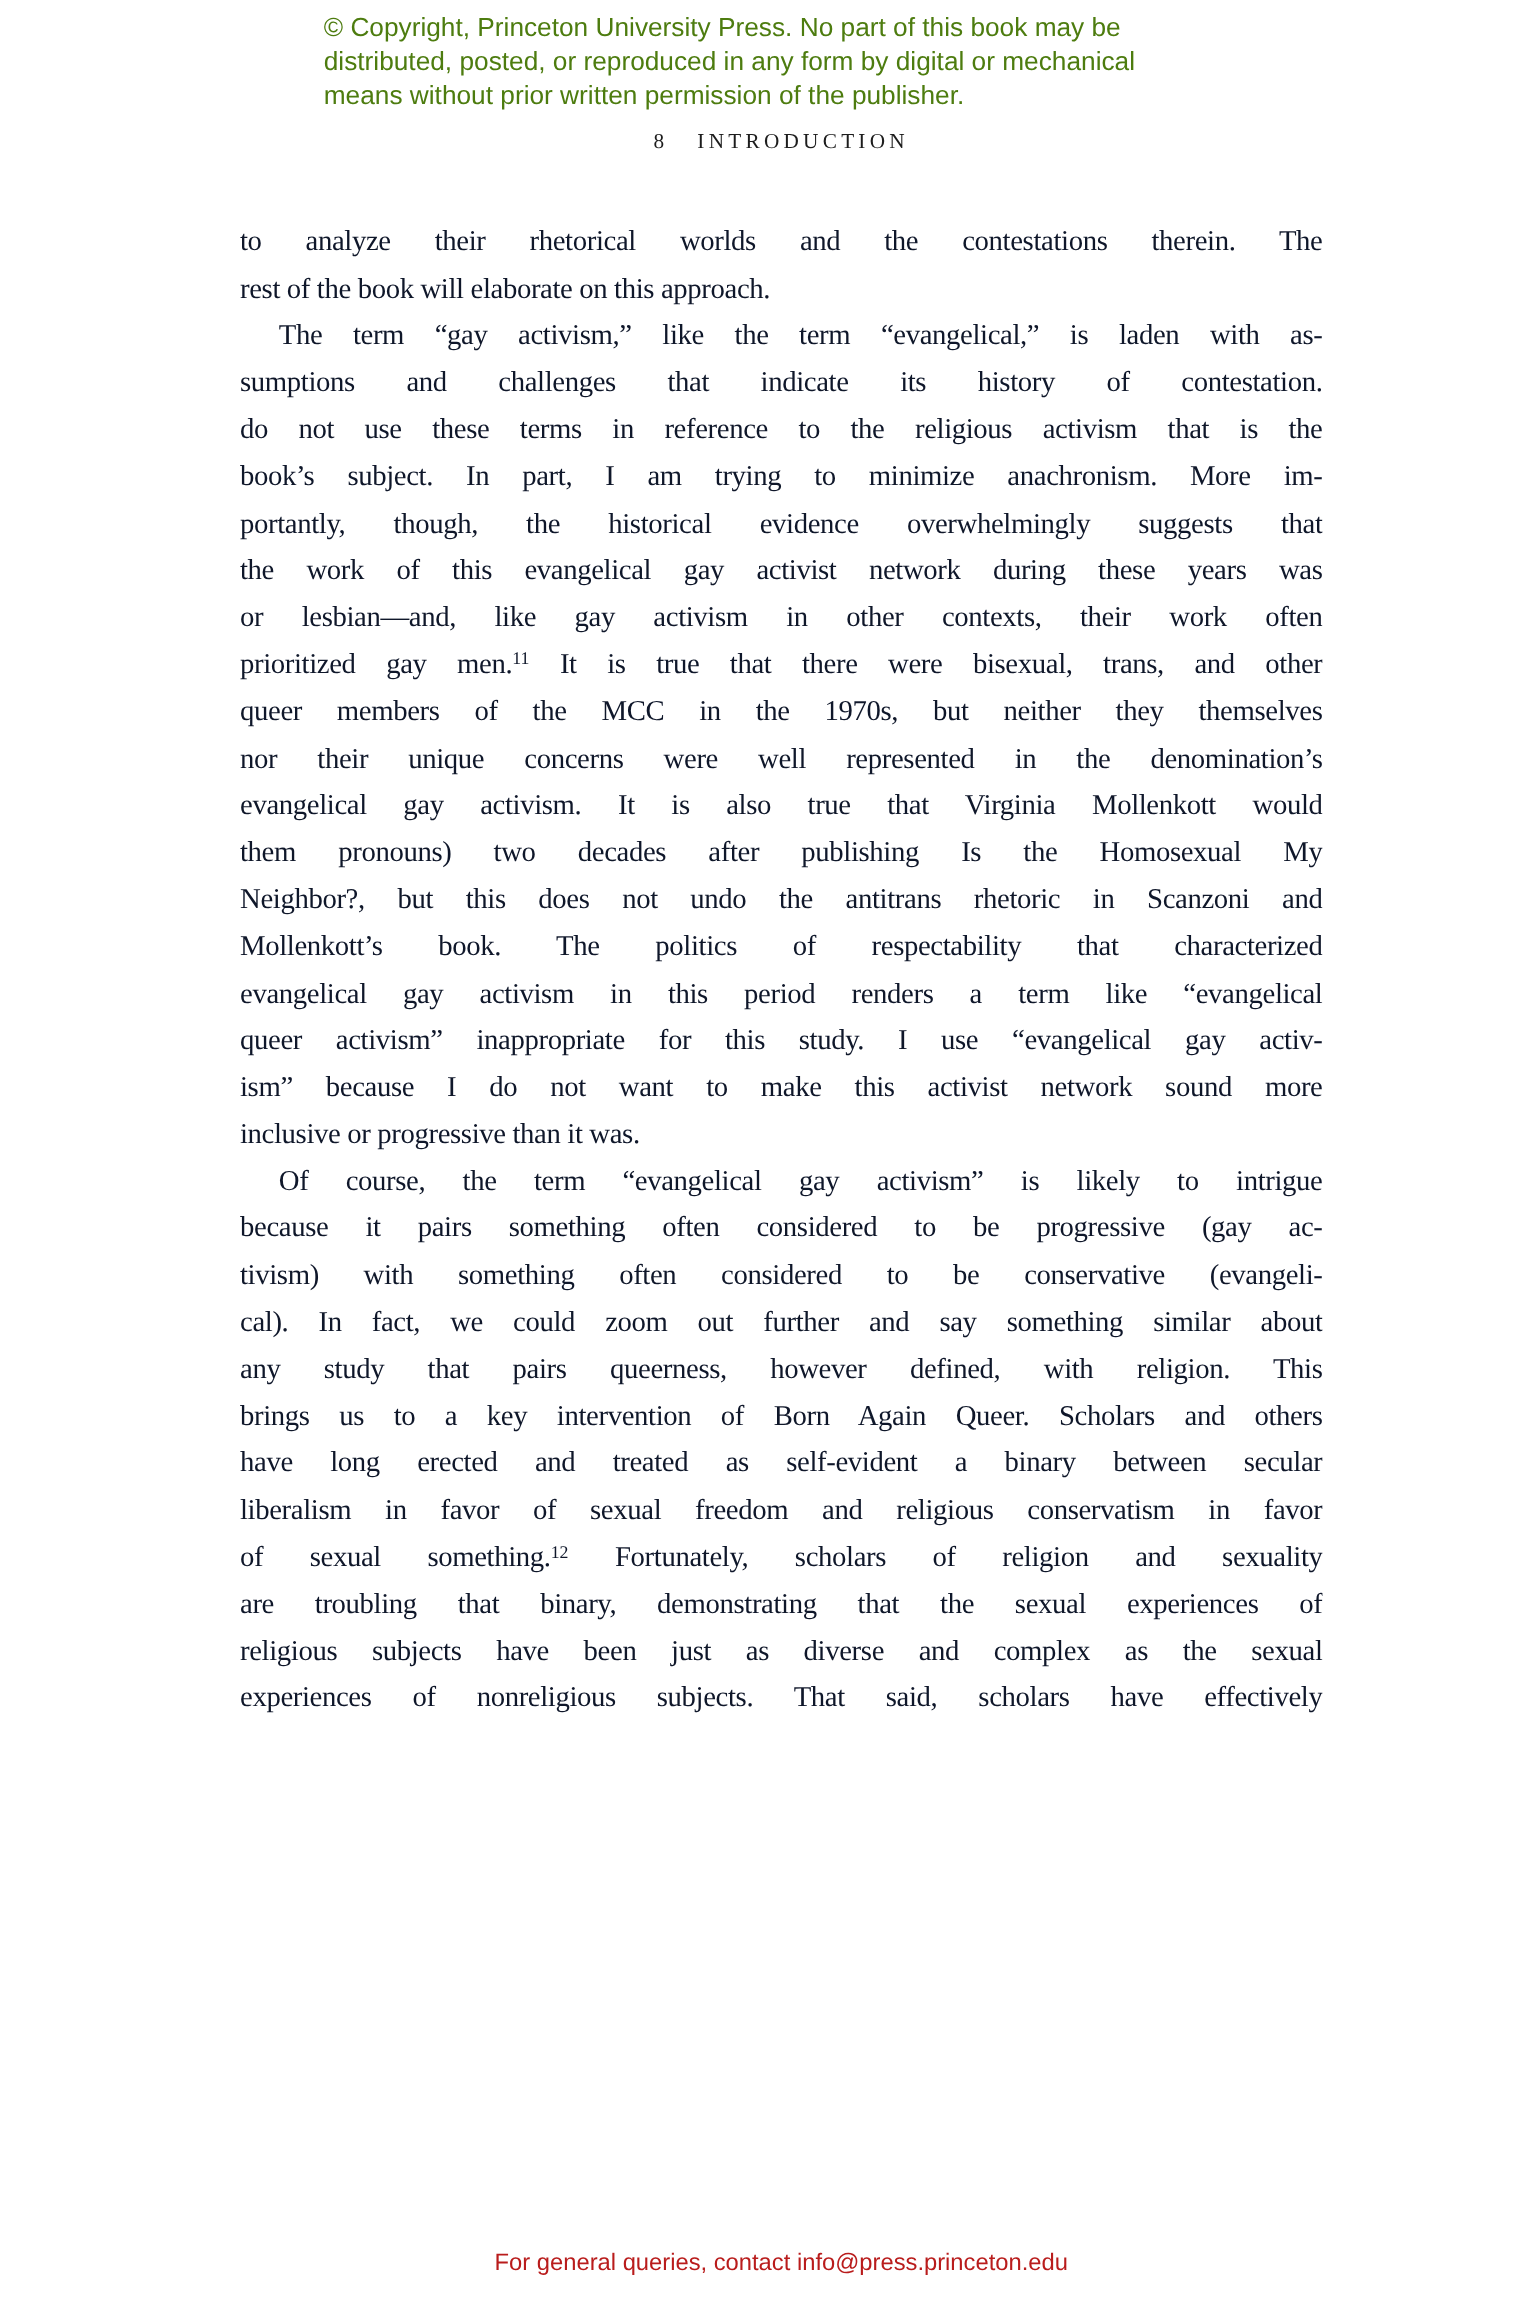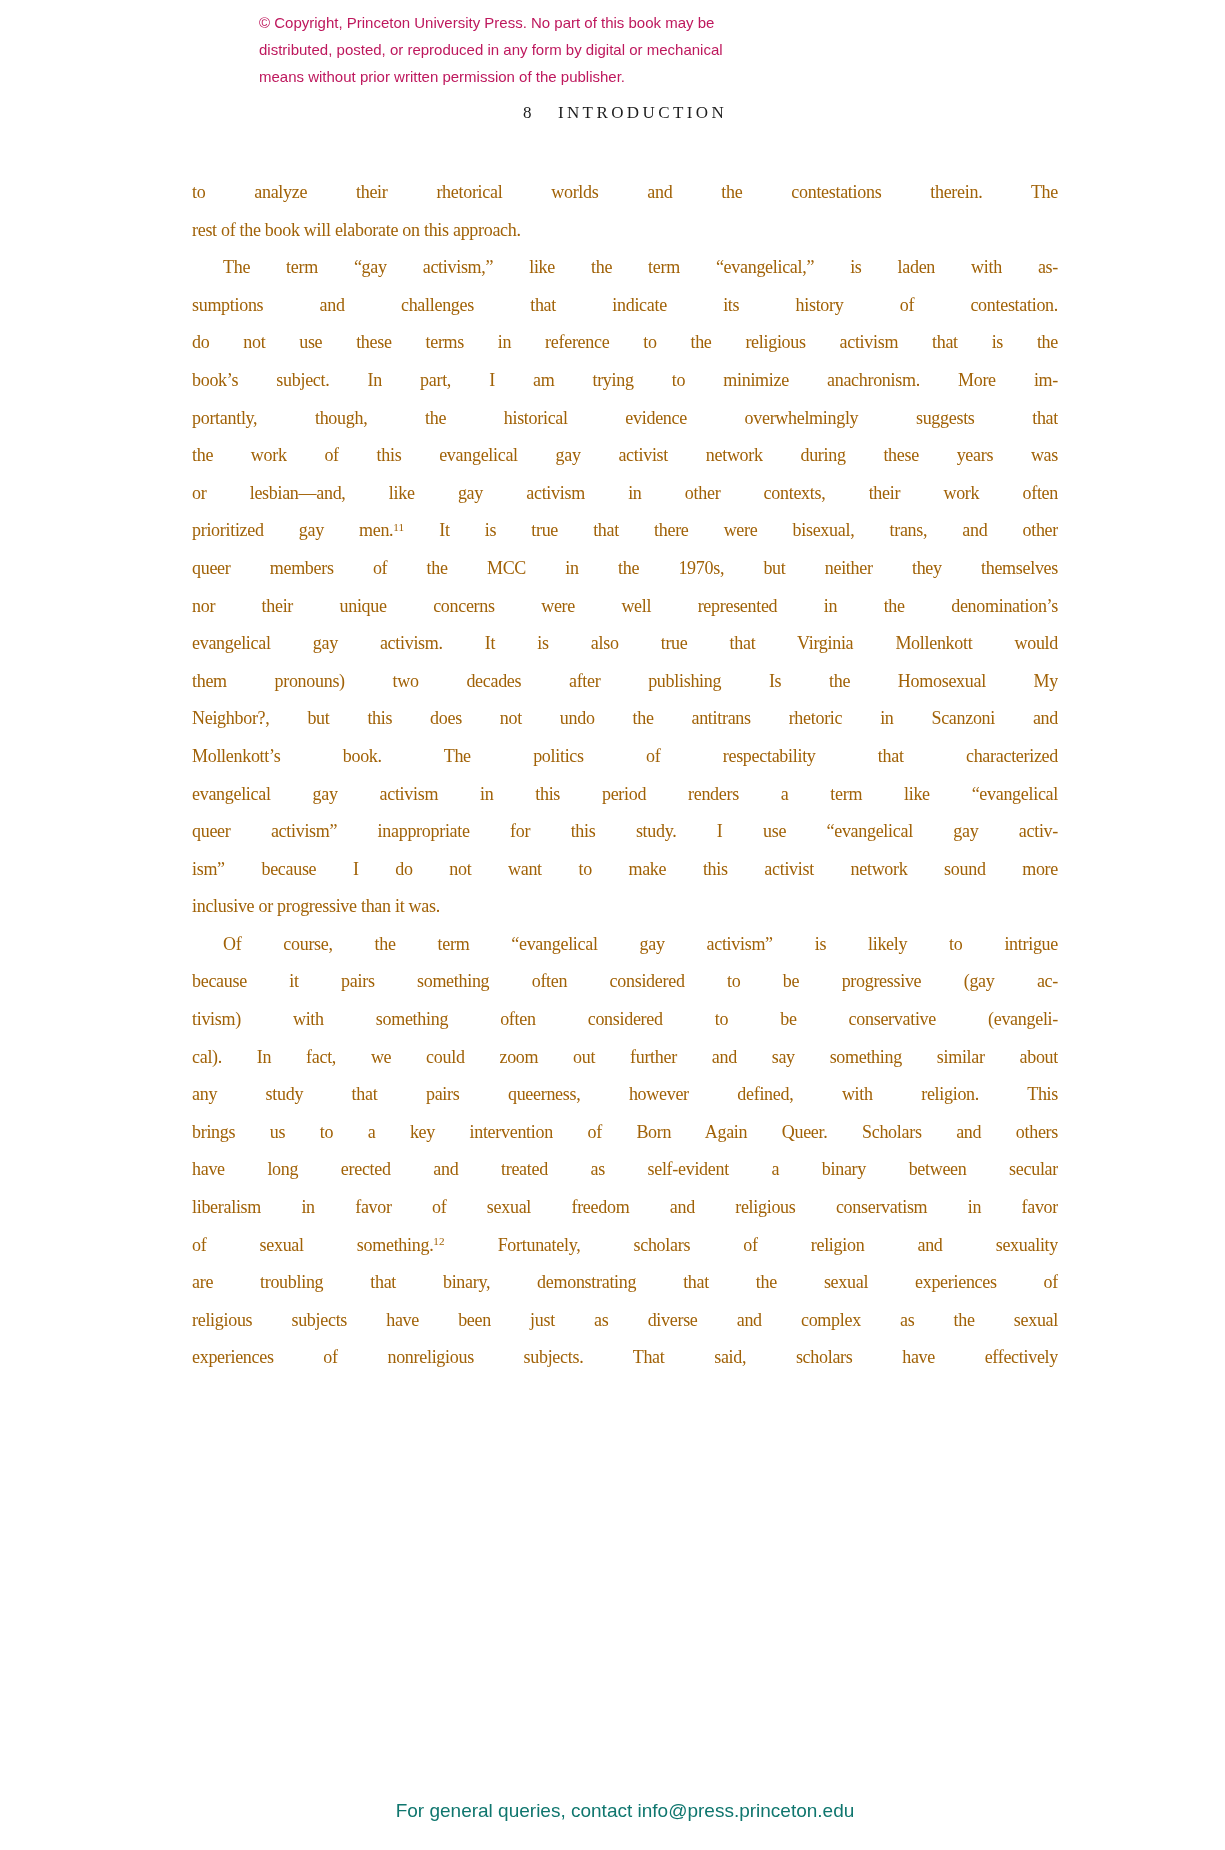--- a/index.html
+++ b/index.html
@@ -10,23 +10,23 @@
     background: #ffffff;
     overflow: hidden;
     font-family: "Liberation Serif", serif;
     color: #222222;
   }
   .copyright {
     position: absolute;
     left: 259px;
     top: 9px;
     font-family: "Liberation Sans", sans-serif;
-    font-size: 15px;
+    font-size: 21px;
     line-height: 27px;
-    color: #be185d;
+    color: #4d7c0f;
   }
   .running-header {
     position: absolute;
     left: 192px;
     top: 103px;
     width: 866px;
     text-align: center;
     font-size: 17px;
     color: #1d1d1d;
   }
@@ -37,23 +37,23 @@
   .running-header .runtitle {
     letter-spacing: 3.4px;
     font-variant: small-caps;
     text-transform: uppercase;
   }
   .body-text {
     position: absolute;
     left: 192px;
     top: 174px;
     width: 866px;
-    font-size: 18px;
+    font-size: 23px;
     letter-spacing: -0.3px;
-    color: #a16207;
+    color: #0f172a;
   }
   .bline {
     line-height: 37.6px;
     max-height: 37.6px;
     overflow: hidden;
     text-align: justify;
     text-align-last: justify;
   }
   .bline.last {
     text-align: right;
@@ -68,21 +68,21 @@
     letter-spacing: 0;
   }
   .footer {
     position: absolute;
     left: 192px;
     top: 1800px;
     width: 866px;
     text-align: center;
     font-family: "Liberation Sans", sans-serif;
     font-size: 19px;
-    color: #0f766e;
+    color: #b91c1c;
   }
 </style>
 </head>
 <body>
 
 <div class="page">
 
   <div class="copyright">
     <div>© Copyright, Princeton University Press. No part of this book may be</div>
     <div>distributed, posted, or reproduced in any form by digital or mechanical</div>

